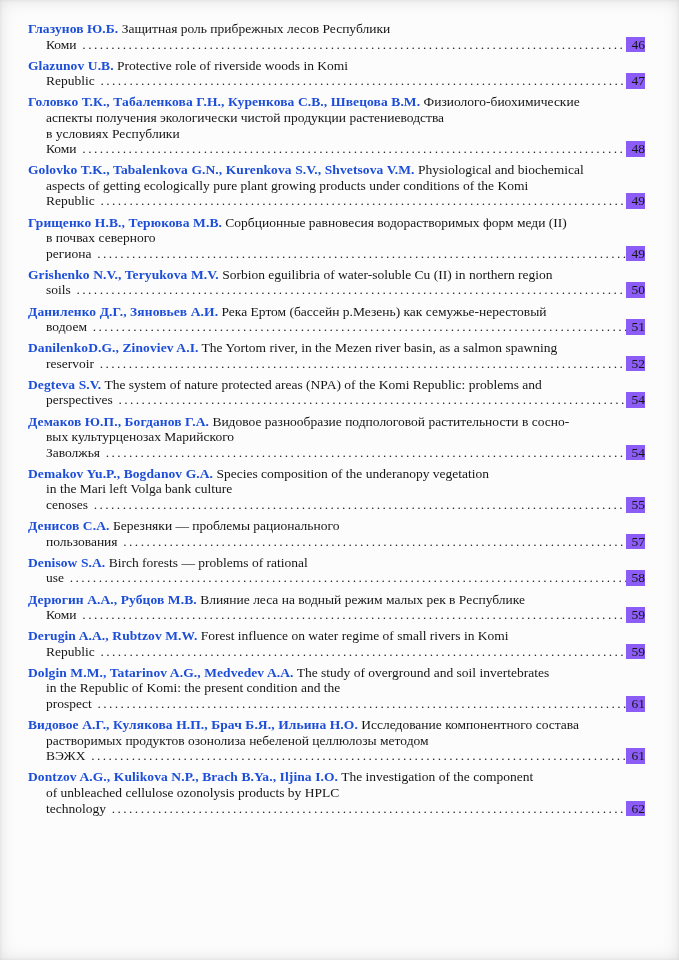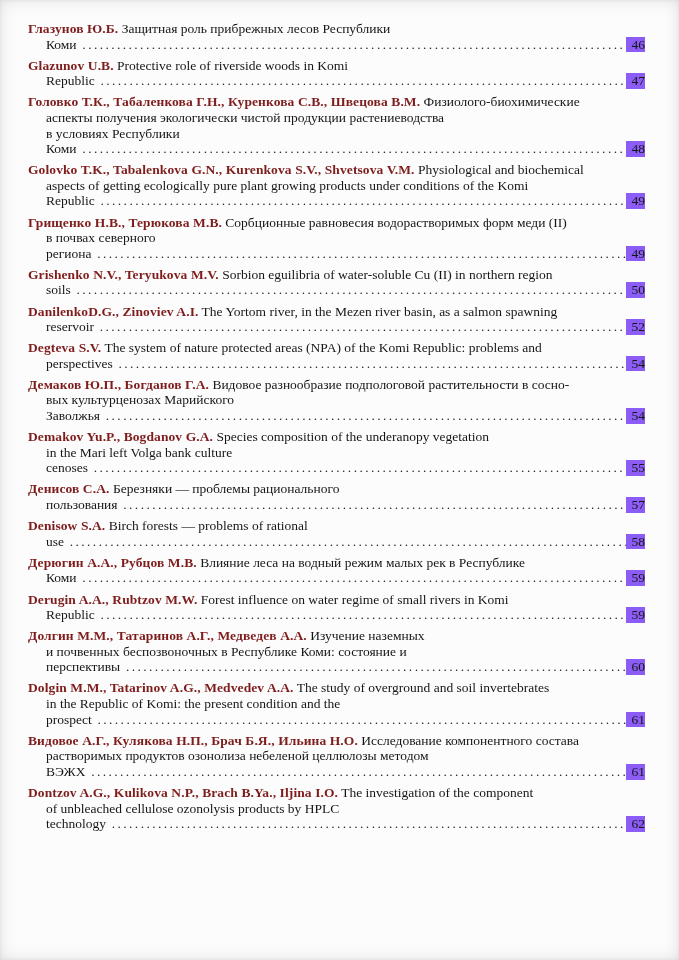--- a/index.html
+++ b/index.html
@@ -27,21 +27,21 @@
     margin-bottom: 5.5px;
     padding-left: 18px;
     padding-right: 30px;
     text-indent: -18px;
   }
   .entry .txt {
     white-space: pre-line;
   }
   .entry .txt b {
     font-weight: bold;
-    color: #7f1d1d;
+    color: #1d4ed8;
     letter-spacing: 0.1px;
   }
   
   .entry .txt::after {
     content: " ...................................................................................................................................................................................................................................................";
     white-space: nowrap;
     letter-spacing: 2.4px;
     color: #2a2a2a;
   }
   .entry .pg {
@@ -80,32 +80,31 @@
       <div class="entry"><span class="txt"><b>Глазунов Ю.Б.</b> Защитная роль прибрежных лесов Республики Коми</span><span class="pg">46</span></div>
       <div class="entry"><span class="txt"><b>Glazunov U.B.</b> Protective role of riverside woods in Komi Republic</span><span class="pg">47</span></div>
       <div class="entry"><span class="txt"><b>Головко Т.К., Табаленкова Г.Н., Куренкова С.В., Швецова В.М.</b> Физиолого-биохимические
 аспекты получения экологически чистой продукции растениеводства
 в условиях Республики Коми</span><span class="pg">48</span></div>
       <div class="entry"><span class="txt"><b>Golovko T.K., Tabalenkova G.N., Kurenkova S.V., Shvetsova V.M.</b> Physiological and biochemical
 aspects of getting ecologically pure plant growing products under conditions of the Komi Republic</span><span class="pg">49</span></div>
       <div class="entry"><span class="txt"><b>Грищенко Н.В., Терюкова М.В.</b> Сорбционные равновесия водорастворимых форм меди (II)
 в почвах северного региона</span><span class="pg">49</span></div>
       <div class="entry"><span class="txt"><b>Grishenko N.V., Teryukova M.V.</b> Sorbion eguilibria of water-soluble Cu (II) in northern region soils</span><span class="pg">50</span></div>
+      <div class="entry"><span class="txt"><b>Даниленко Д.Г., Зяновьев А.И.</b> Река Ертом (бассейн р.Мезень) как семужье-нерестовый водоем</span><span class="pg">51</span></div>
       <div class="entry"><span class="txt"><b>DanilenkoD.G., Zinoviev A.I.</b> The Yortom river, in the Mezen river basin, as a salmon spawning reservoir</span><span class="pg">52</span></div>
       <div class="entry"><span class="txt"><b>Degteva S.V.</b> The system of nature protected areas (NPA) of the Komi Republic: problems and perspectives</span><span class="pg">54</span></div>
       <div class="entry"><span class="txt"><b>Демаков Ю.П., Богданов Г.А.</b> Видовое разнообразие подпологовой растительности в сосно-
 вых культурценозах Марийского Заволжья</span><span class="pg">54</span></div>
       <div class="entry"><span class="txt"><b>Demakov Yu.P., Bogdanov G.A.</b> Species composition of the underanopy vegetation
 in the Mari left Volga bank culture cenoses</span><span class="pg">55</span></div>
       <div class="entry"><span class="txt"><b>Денисов С.А.</b> Березняки — проблемы рационального пользования</span><span class="pg">57</span></div>
       <div class="entry"><span class="txt"><b>Denisow S.A.</b> Birch forests — problems of rational use</span><span class="pg">58</span></div>
       <div class="entry"><span class="txt"><b>Дерюгин А.А., Рубцов М.В.</b> Влияние леса на водный режим малых рек в Республике Коми</span><span class="pg">59</span></div>
       <div class="entry"><span class="txt"><b>Derugin A.A., Rubtzov M.W.</b> Forest influence on water regime of small rivers in Komi Republic</span><span class="pg">59</span></div>
-      <div class="entry"><span class="txt"><b>Долгин М.М., Татаринов А.Г., Медведев А.А.</b> Изучение наземных
-и почвенных беспозвоночных в Республике Коми: состояние и перспективы</span><span class="pg">60</span></div>
       <div class="entry"><span class="txt"><b>Dolgin M.M., Tatarinov A.G., Medvedev A.A.</b> The study of overground and soil invertebrates
 in the Republic of Komi: the present condition and the prospect</span><span class="pg">61</span></div>
       <div class="entry"><span class="txt"><b>Видовое А.Г., Кулякова Н.П., Брач Б.Я., Ильина Н.О.</b> Исследование компонентного состава
 растворимых продуктов озонолиза небеленой целлюлозы методом ВЭЖХ</span><span class="pg">61</span></div>
       <div class="entry"><span class="txt"><b>Dontzov A.G., Kulikova N.P., Brach B.Ya., Iljina I.O.</b> The investigation of the component
 of unbleached cellulose ozonolysis products by HPLC technology</span><span class="pg">62</span></div>
     </div>
   <div class="footer">
     <span>198</span>
   </div>

